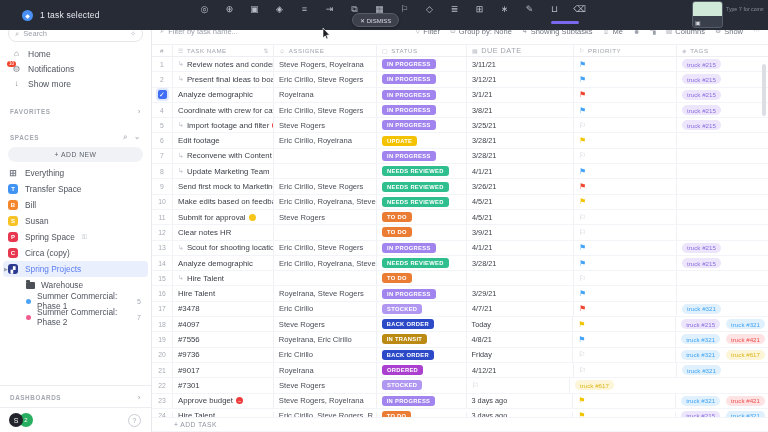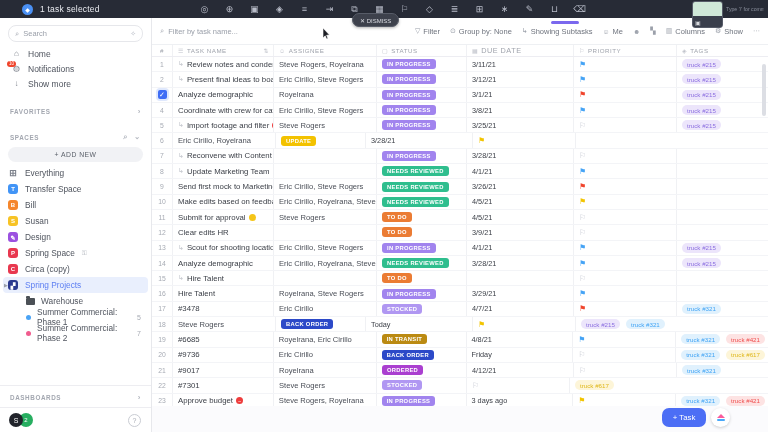--- a/index.html
+++ b/index.html
@@ -1,19 +1,19 @@
 <!DOCTYPE html>
 <html><head>
 <meta charset="utf-8">
 <style>
   html,body{margin:0;padding:0;}
   body{width:768px;height:432px;overflow:hidden;position:relative;background:#fff;
        font-family:"Liberation Sans", sans-serif;-webkit-font-smoothing:antialiased;}
   
-  .topbar{position:absolute;left:0;top:0;width:768px;height:18px;background:#272b36;display:flex;align-items:center;z-index:30;}
+  .topbar{position:absolute;left:0;top:0;width:768px;height:30px;background:#272b36;display:flex;align-items:center;z-index:30;}
   .tb-avatar{width:11px;height:11px;border-radius:50%;background:#4a90f4;margin-left:22px;display:flex;align-items:center;justify-content:center;color:#fff;font-size:6px;}
   .tb-selected{color:#e8eaef;font-size:8.5px;margin-left:7px;letter-spacing:.2px;}
   .tb-icons{position:absolute;left:192px;top:0;height:18px;display:flex;align-items:center;}
   .tb-icon{width:25px;text-align:center;color:#b9bdc9;font-size:9px;cursor:pointer;line-height:18px;}
   .tb-thumb{position:absolute;left:692px;top:1px;width:29px;height:25px;border-radius:3px;background:linear-gradient(#cfe8d8 55%,#3a3f4c 55%);border:1px solid #565b68;z-index:31;display:flex;align-items:flex-end;}
   .tb-thumb span{color:#d8dade;font-size:6px;margin:0 0 1px 2px;}
   .tb-cmd{position:absolute;left:726px;top:3px;width:38px;height:12px;color:#8a8f9c;font-size:5.2px;line-height:12px;overflow:hidden;white-space:nowrap;}
   .dismiss{position:absolute;left:352px;top:13px;height:12px;padding:0 7px;background:#3d414c;border:1px solid #575c68;border-radius:8px;color:#dcdee4;font-size:6px;display:flex;align-items:center;gap:3px;z-index:40;box-shadow:0 1px 3px rgba(0,0,0,.3);}
   .mini-progress{position:absolute;left:551px;top:21px;width:28px;height:3px;border-radius:2px;background:#7b68ee;z-index:35;}
   
@@ -169,24 +169,20 @@
       </div>
       <div class="sb-space">
         <span class="sq" style="background: rgb(245, 134, 44);">B</span>
         <span class="lbl">Bill</span>
       </div>
       <div class="sb-space">
         <span class="sq" style="background: rgb(247, 195, 37);">S</span>
         <span class="lbl">Susan</span>
       </div>
       <div class="sb-space">
-        <span class="sq" style="background: rgb(155, 81, 224);">✎</span>
-        <span class="lbl">Design</span>
-      </div>
-      <div class="sb-space">
         <span class="sq" style="background: rgb(232, 56, 79);">P</span>
         <span class="lbl">Spring Space</span>
         <span class="lock">⚿</span>
       </div>
       <div class="sb-space">
         <span class="sq" style="background: rgb(232, 56, 79);">C</span>
         <span class="lbl">Circa (copy)</span>
       </div>
       <div class="sb-space selected">
         <span class="exp">▶</span>
@@ -378,20 +374,23 @@
         <div class="tc c-due">3/25/21</div>
         <div class="tc c-pri">
           <span class="flagg" style="color: rgb(201, 204, 212);">⚐</span>
         </div>
         <div class="tc c-tags">
           <span class="tagpill" style="background: rgb(236, 229, 251); color: rgb(139, 110, 224);">truck #215</span>
         </div>
       </div>
       <div class="row">
         <div class="tc c-num">6</div>
+        <div class="tc c-name">
+          <span>Edit footage</span>
+        </div>
         <div class="tc c-asg">Eric Cirillo, Royelrana</div>
         <div class="tc c-status">
           <span class="badge" style="background: rgb(243, 194, 0);">UPDATE</span>
         </div>
         <div class="tc c-due">3/28/21</div>
         <div class="tc c-pri">
           <span class="flagg" style="color: rgb(242, 196, 0);">⚑</span>
         </div>
         <div class="tc c-tags"></div>
       </div>
@@ -469,21 +468,21 @@
         </div>
         <div class="tc c-due">4/5/21</div>
         <div class="tc c-pri">
           <span class="flagg" style="color: rgb(201, 204, 212);">⚐</span>
         </div>
         <div class="tc c-tags"></div>
       </div>
       <div class="row">
         <div class="tc c-num">12</div>
         <div class="tc c-name">
-          <span>Clear edits HR</span>
+          <span>Clear notes HR</span>
         </div>
         <div class="tc c-asg"></div>
         <div class="tc c-status">
           <span class="badge" style="background: rgb(235, 124, 52);">TO DO</span>
         </div>
         <div class="tc c-due">3/9/21</div>
         <div class="tc c-pri">
           <span class="flagg" style="color: rgb(201, 204, 212);">⚐</span>
         </div>
         <div class="tc c-tags"></div>
@@ -566,37 +565,40 @@
         <div class="tc c-due">4/7/21</div>
         <div class="tc c-pri">
           <span class="flagg" style="color: rgb(240, 68, 44);">⚑</span>
         </div>
         <div class="tc c-tags">
           <span class="tagpill" style="background: rgb(224, 241, 253); color: rgb(63, 163, 245);">truck #321</span>
         </div>
       </div>
       <div class="row">
         <div class="tc c-num">18</div>
+        <div class="tc c-name">
+          <span>#4097</span>
+        </div>
         <div class="tc c-asg">Steve Rogers</div>
         <div class="tc c-status">
           <span class="badge" style="background: rgb(44, 73, 200);">BACK ORDER</span>
         </div>
         <div class="tc c-due">Today</div>
         <div class="tc c-pri">
           <span class="flagg" style="color: rgb(242, 196, 0);">⚑</span>
         </div>
         <div class="tc c-tags">
           <span class="tagpill" style="background: rgb(236, 229, 251); color: rgb(139, 110, 224);">truck #215</span>
           <span class="tagpill" style="background: rgb(224, 241, 253); color: rgb(63, 163, 245);">truck #321</span>
         </div>
       </div>
       <div class="row">
         <div class="tc c-num">19</div>
         <div class="tc c-name">
-          <span>#6685</span>
+          <span>#7556</span>
         </div>
         <div class="tc c-asg">Royelrana, Eric Cirillo</div>
         <div class="tc c-status">
           <span class="badge" style="background: rgb(187, 138, 18);">IN TRANSIT</span>
         </div>
         <div class="tc c-due">4/8/21</div>
         <div class="tc c-pri">
           <span class="flagg" style="color: rgb(69, 163, 245);">⚑</span>
         </div>
         <div class="tc c-tags">
@@ -687,25 +689,18 @@
         <div class="tc c-pri">
           <span class="flagg" style="color: rgb(242, 196, 0);">⚑</span>
         </div>
         <div class="tc c-tags">
           <span class="tagpill" style="background: rgb(236, 229, 251); color: rgb(139, 110, 224);">truck #215</span>
           <span class="tagpill" style="background: rgb(224, 241, 253); color: rgb(63, 163, 245);">truck #321</span>
         </div>
       </div>
     </div>
   <div class="addtask">+  ADD TASK</div>
-  <div class="tfooter">
-    <button class="taskbtn">+  Task</button>
-    <div class="cu-logo">
-      <div class="cu-up"></div>
-      <div class="cu-dn"></div>
-    </div>
-  </div>
   <div class="scrollbar"></div>
 </div>
 
 <svg class="cursor" width="8" height="12" viewBox="0 0 8 12">
   <path d="M1,0 L1,10 L3.2,7.8 L4.6,11 L6,10.4 L4.6,7.2 L7.5,7 Z" fill="#1c1e24" stroke="#fff" stroke-width="0.6"></path>
 </svg>
 
 </body></html>

